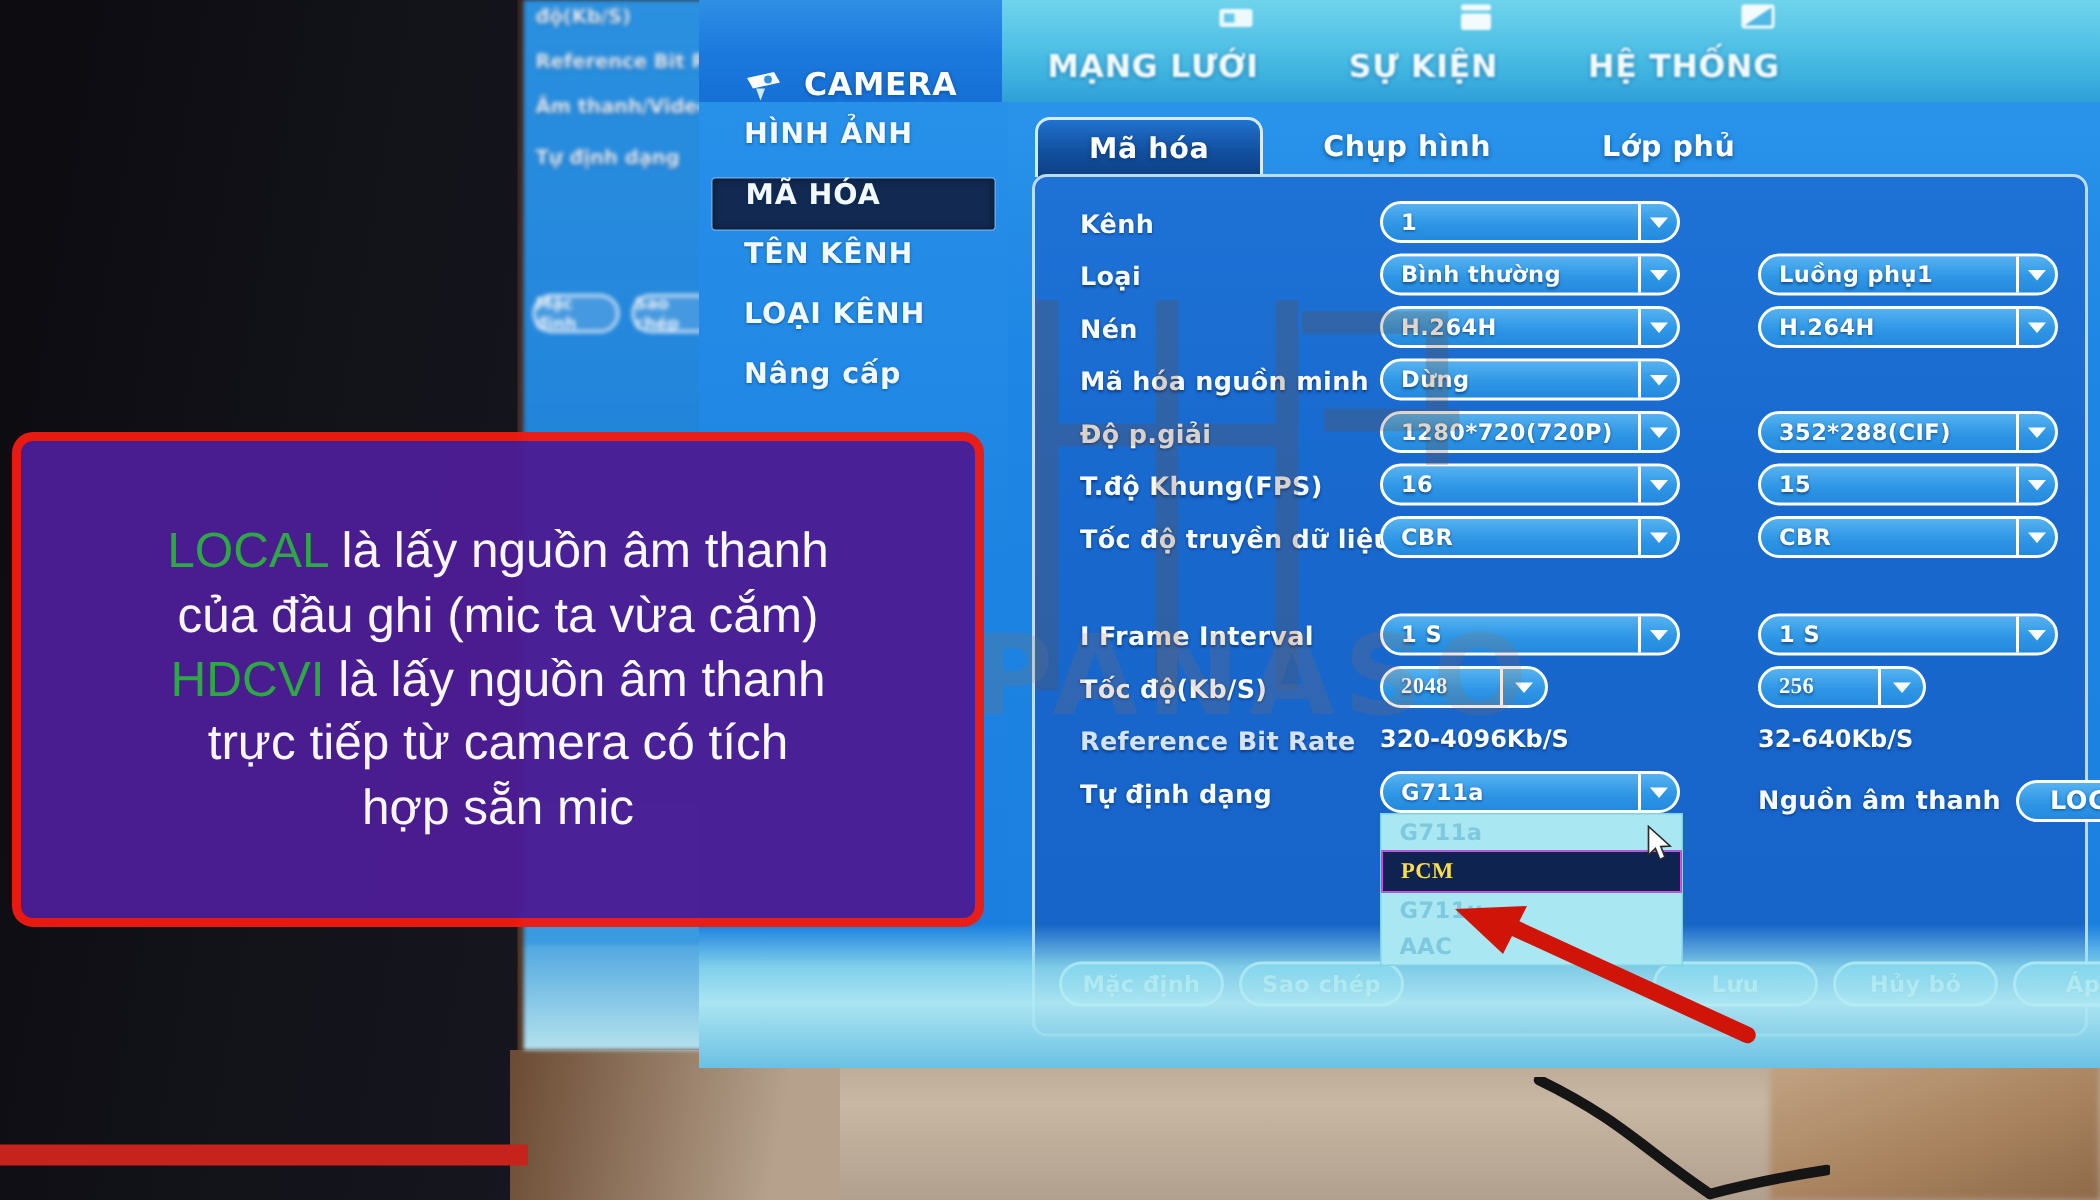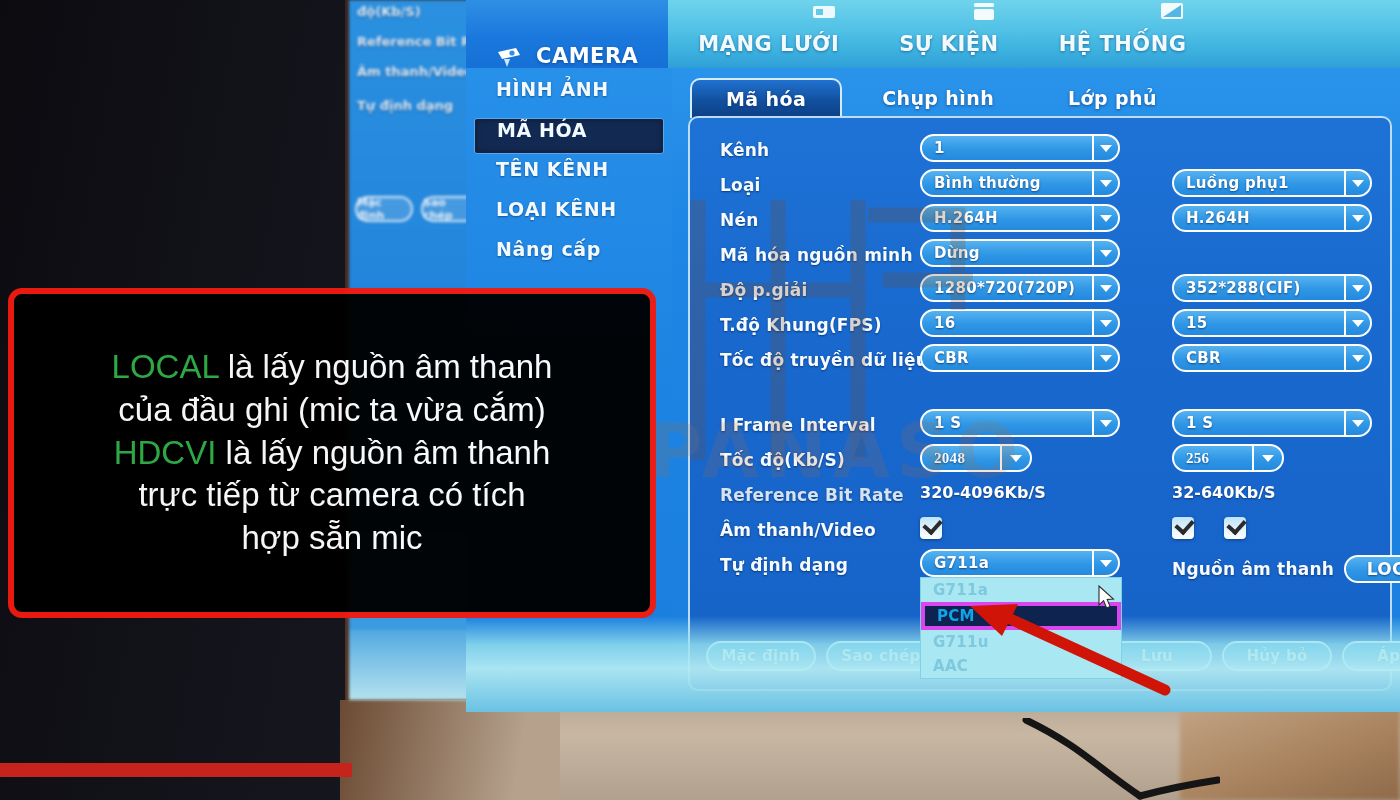--- a/index.html
+++ b/index.html
@@ -217,23 +217,24 @@
     background: #a9e7f2;
     border: 1px solid #7fd3e4;
     z-index: 40;
   }
   .dd-item {
     height: 24px; display: flex; align-items: center; padding-left: 12px;
     color: #7ec9dd; font-size: 15px; font-weight: bold;
     letter-spacing: .3px;
   }
   .dd-item.sel-item {
-    background: #0e2350; color: #0ea5e9;
-    border: 4px solid #d946ef;
+    background: #0e2350; color: #fde047;
+    border: 1px solid #d946ef;
     height: 28px;
+    font-family: Liberation Serif, serif;
   }
 
   .cursor-ptr { position: absolute; left: 378px; top: 36px; z-index: 60; }
 
   
   .btnbar {
     position: absolute; left: 10px; bottom: 16px; width: 700px; height: 32px;
   }
   .btn {
     position: absolute; height: 30px;
@@ -254,21 +255,21 @@
   .wm-text {
     position: absolute; left: 20px; top: 248px;
     font-size: 74px; font-weight: bold; color: #b06a34;
     letter-spacing: 6px; opacity: .55;
     font-family: "DejaVu Sans", sans-serif;
   }
 
   
   .callout {
     position: absolute; left: 8px; top: 288px; width: 648px; height: 330px;
-    background: #000000; opacity: .965;
+    background: #4c1d95; opacity: .965;
     border: 6px solid #f01b10; border-radius: 14px;
     display: flex; align-items: center; justify-content: center;
     z-index: 80;
   }
   .callout-inner {
     text-align: center; color: #ffffff;
     font-size: 33px; line-height: 1.30;
     font-family: "Liberation Sans", "DejaVu Sans", sans-serif;
     padding: 0 14px;
   }
@@ -552,30 +553,20 @@
               </div>
             </div>
           </div>
 
           <div class="row">
             <div class="lbl dim">Reference Bit Rate</div>
             <div class="ctl-main statictext">320-4096Kb/S</div>
             <div class="ctl-sub statictext">32-640Kb/S</div>
           </div>
 
-          <div class="row">
-            <div class="lbl">Âm thanh/Video</div>
-            <div class="ctl-main">
-              <div class="chk blue"></div>
-            </div>
-            <div class="chkrow">
-              <div class="chk blue"></div>
-              <div class="chk blue"></div>
-            </div>
-          </div>
 
           <div class="row" style="height:40px">
             <div class="lbl">Tự định dạng</div>
 
             <div class="ctl-main">
               <div class="sel">
                 <span>G711a</span>
                 <span class="arrow">
                     <i></i>
                   </span>

